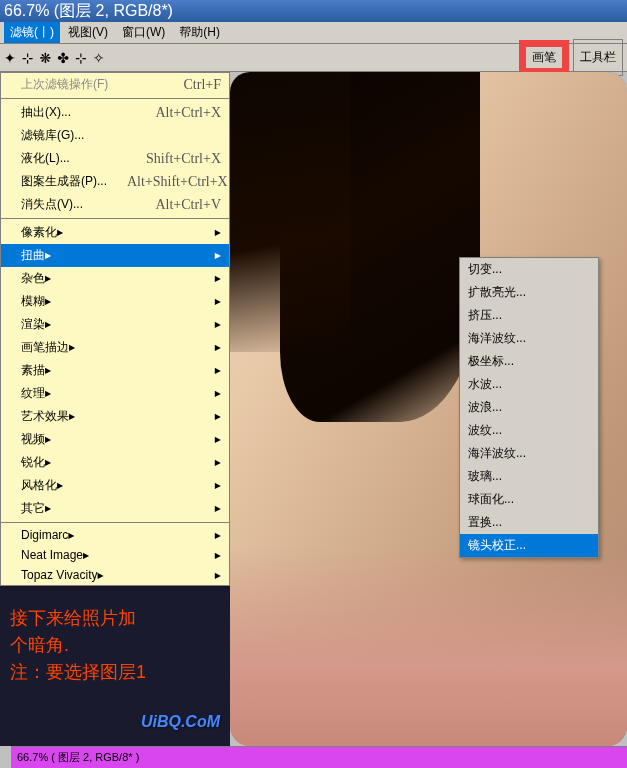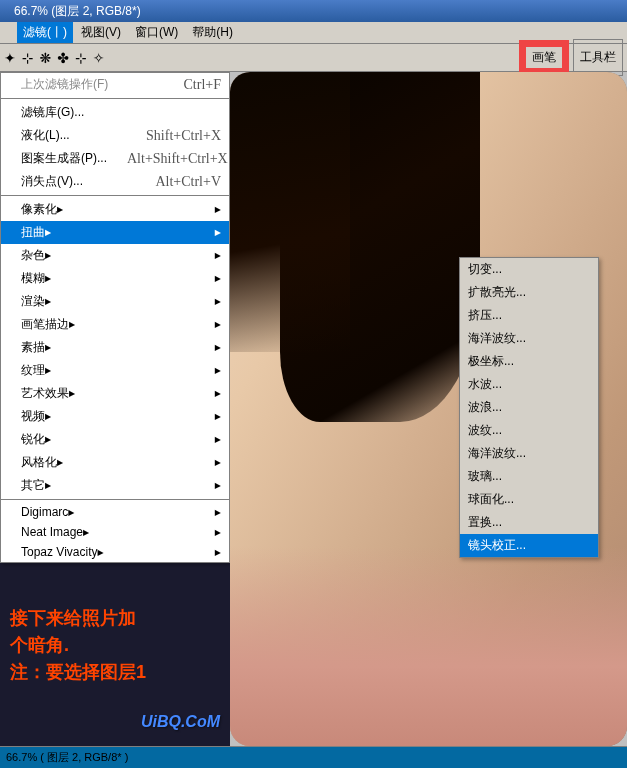--- a/index.html
+++ b/index.html
@@ -10,22 +10,22 @@
       font-family: 'SimSun', 'Microsoft YaHei', sans-serif;
       font-size: 12px;
       overflow: hidden;
       position: relative;
     }
 
     
     .title-bar {
       background: linear-gradient(to bottom, #4a7cc7, #2a5ca0);
       color: white;
-      padding: 3px 14px;
-      font-size: 12px;
+      padding: 3px 4px;
+      font-size: 16px;
       height: 22px;
       display: flex;
       align-items: center;
     }
 
     
     .menu-bar {
       background: #d4d0c8;
       border-bottom: 1px solid #808080;
       padding: 2px 4px;
@@ -33,21 +33,21 @@
       display: flex;
       align-items: center;
       gap: 2px;
     }
     .menu-item {
       padding: 2px 6px;
       cursor: pointer;
       font-size: 12px;
       color: #000;
     }
-    .menu-item.active { background: #0078d7; color: white; margin-left: 13px; }
+    .menu-item.active { background: #0078d7; color: white; }
 
     
     .toolbar {
       background: #d4d0c8;
       border-bottom: 1px solid #808080;
       padding: 2px 4px;
       height: 28px;
       display: flex;
       align-items: center;
     }
@@ -66,21 +66,21 @@
       position: relative;
       overflow: hidden;
     }
 
     .left-panel-text {
       position: absolute;
       bottom: 60px;
       left: 10px;
       color: #ff4400;
       font-size: 18px;
-      font-weight: bold;
+      font-weight: normal;
       line-height: 1.5;
     }
 
     .watermark {
       position: absolute;
       bottom: 15px;
       right: 10px;
       color: #4488ff;
       font-size: 16px;
       font-weight: bold;
@@ -96,21 +96,21 @@
       overflow: hidden;
       border-radius: 20px;
     }
 
     
     .filter-menu {
       position: absolute;
       left: 0;
       top: 0;
       width: 230px;
-      background: #ffffff;
+      background: #fef9c3;
       border: 1px solid #808080;
       box-shadow: 2px 2px 4px rgba(0,0,0,0.3);
       z-index: 100;
     }
 
     .filter-menu-item {
       padding: 3px 8px 3px 20px;
       cursor: pointer;
       display: flex;
       justify-content: space-between;
@@ -159,27 +159,28 @@
       font-size: 12px;
       white-space: nowrap;
     }
     .distort-submenu-item.selected {
       background: #0078d7;
       color: #ffffff;
     }
 
     
     .status-bar {
-      background: #0369a1;
+      background: #d946ef;
       border-top: 1px solid #808080;
       padding: 2px 6px;
       height: 22px;
       display: flex;
       align-items: center;
       font-size: 11px;
+      margin-left: 11px;
     }
 
     .brush-tools {
       display: flex;
       align-items: center;
       gap: 2px;
     }
   </style>
 </head>
 <body>
@@ -225,20 +226,24 @@
 
       <div class="watermark">UiBQ.CoM</div>
     </div>
 
     <div class="filter-menu">
       <div class="filter-menu-item disabled">
         <span>上次滤镜操作(F)</span>
         <span class="shortcut">Ctrl+F</span>
       </div>
       <div class="filter-menu-separator"></div>
+      <div class="filter-menu-item">
+        <span>抽出(X)...</span>
+        <span class="shortcut">Alt+Ctrl+X</span>
+      </div>
       <div class="filter-menu-item">
         <span>滤镜库(G)...</span>
       </div>
       <div class="filter-menu-item">
         <span>液化(L)...</span>
         <span class="shortcut">Shift+Ctrl+X</span>
       </div>
       <div class="filter-menu-item">
         <span>图案生成器(P)...</span>
         <span class="shortcut">Alt+Shift+Ctrl+X</span>

